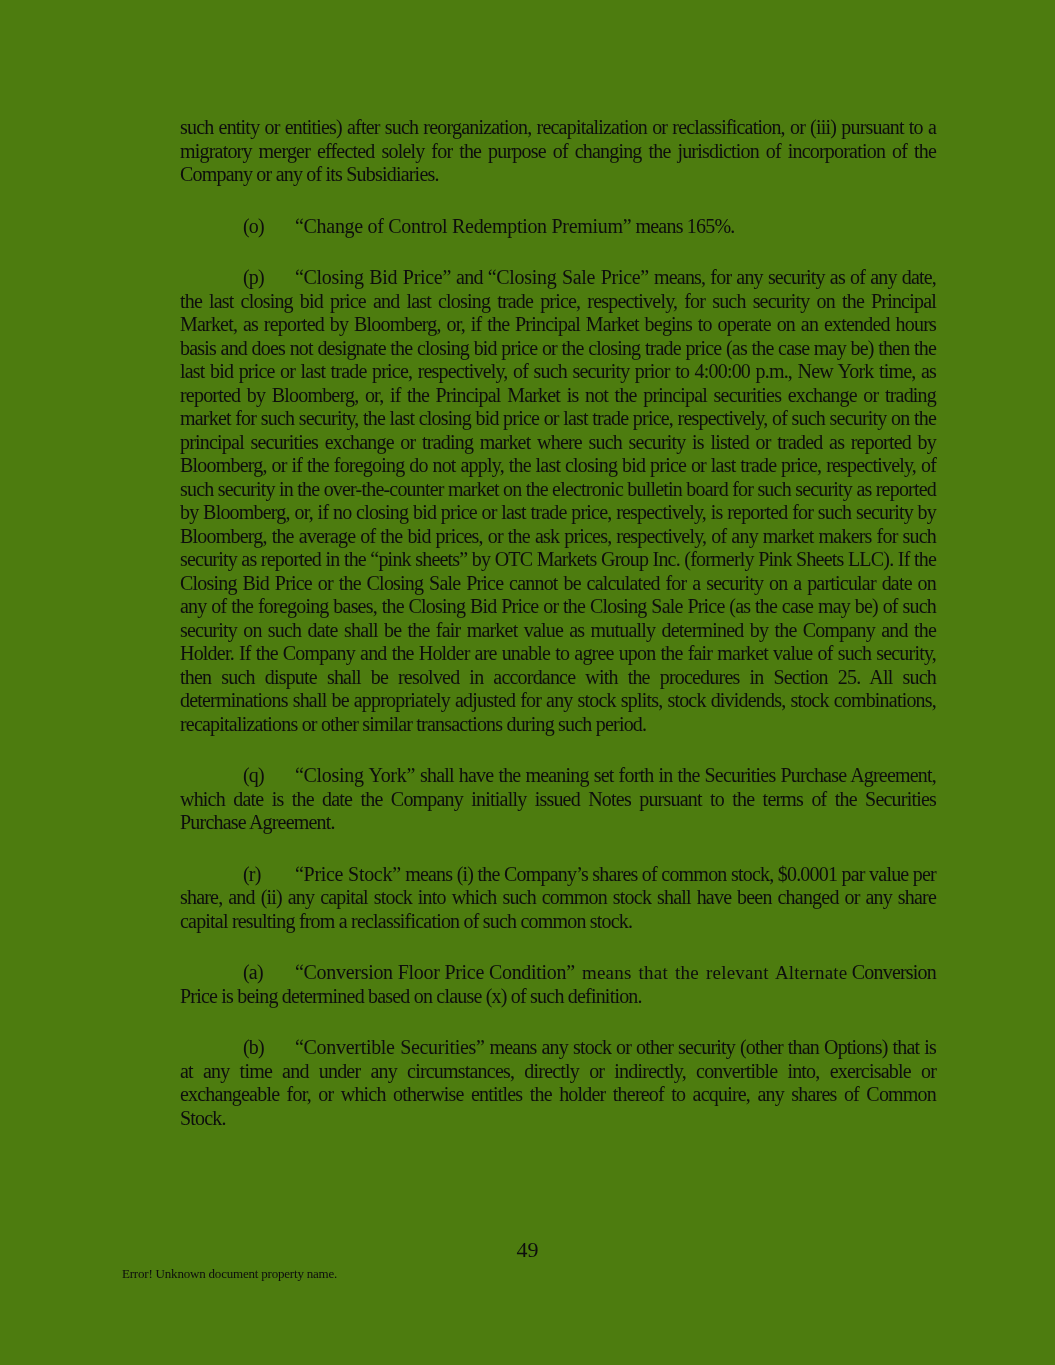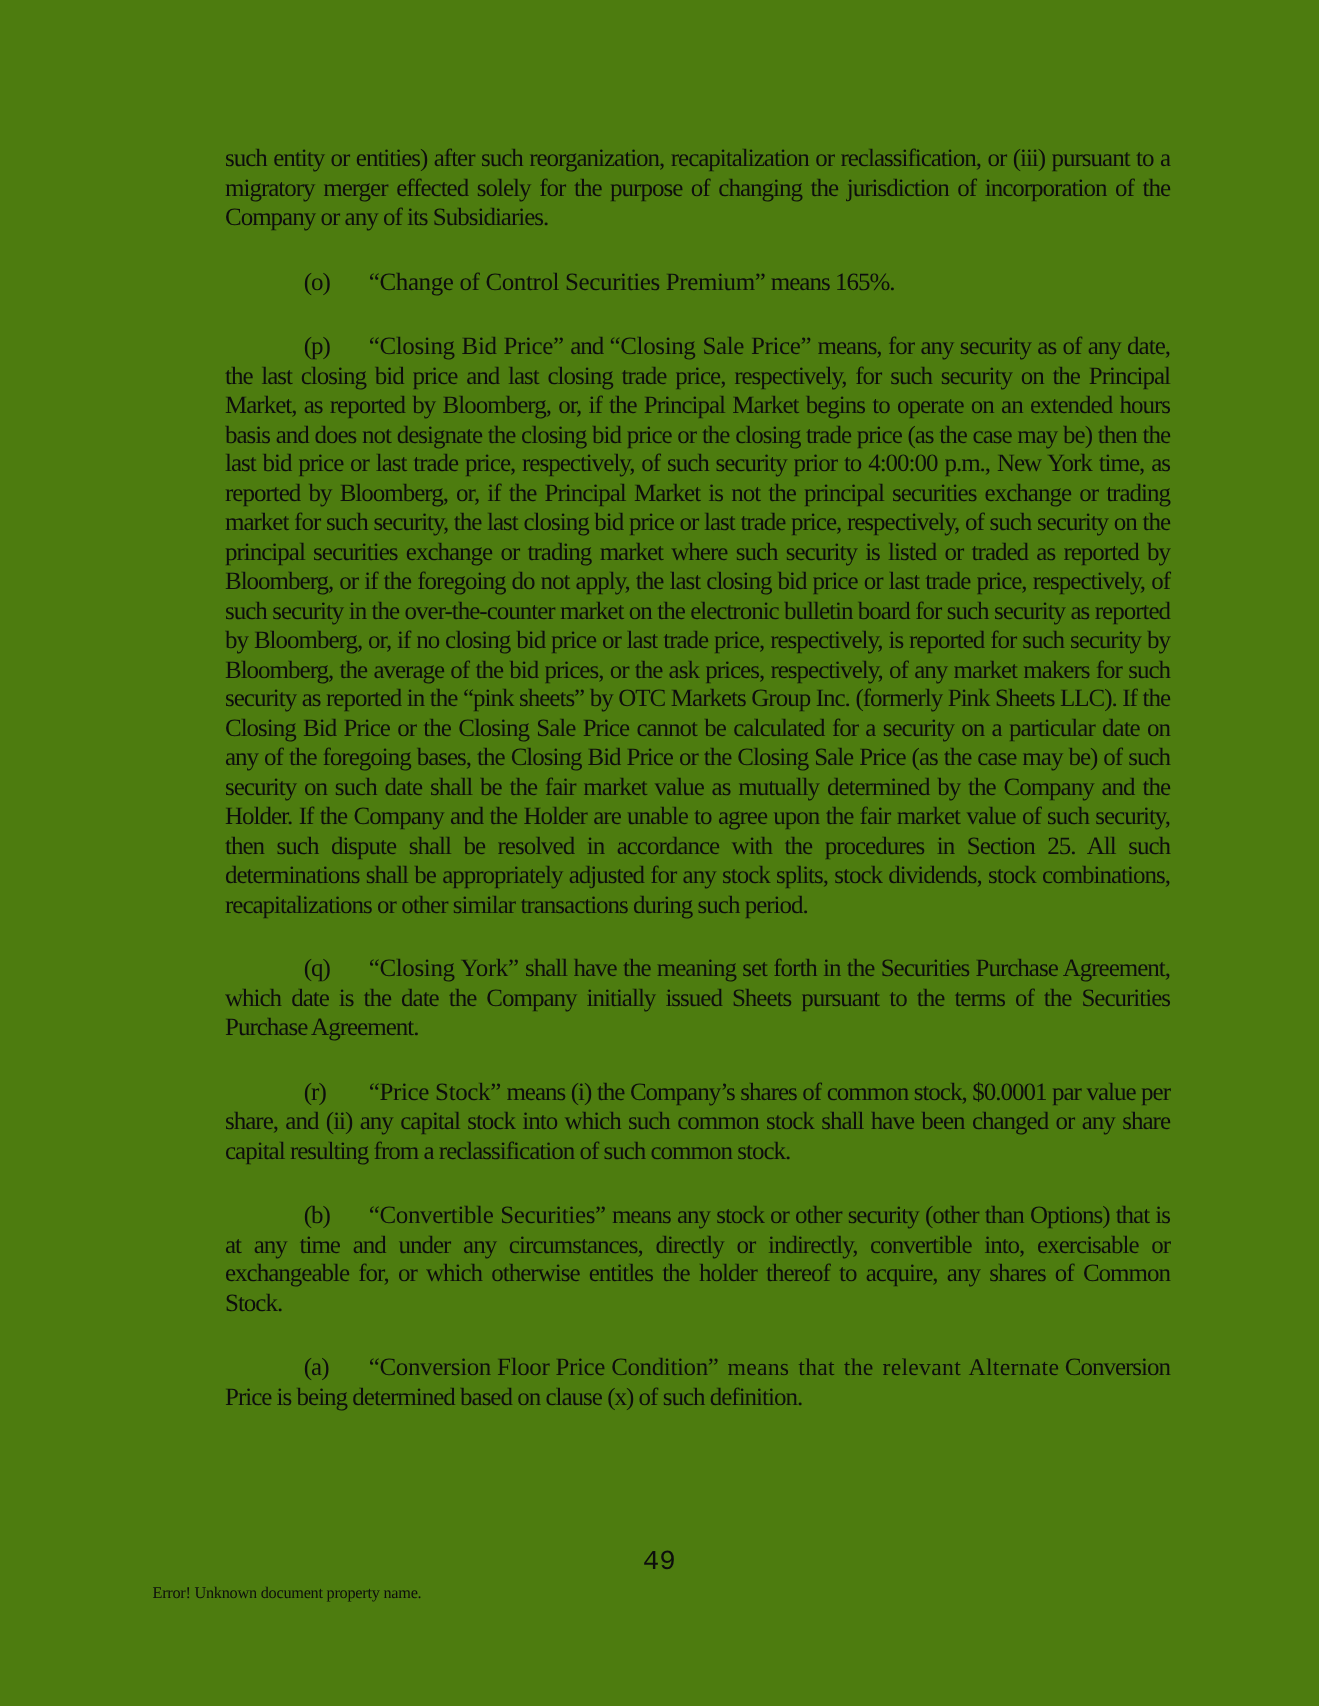--- a/index.html
+++ b/index.html
@@ -52,48 +52,47 @@
     word-spacing: 2px;
   }
   .page-number {
     position: absolute;
     top: 1237px;
     left: 0;
     width: 1055px;
     text-align: center;
     font-size: 22px;
     letter-spacing: 0;
-    font-family: Liberation Mono, monospace;
   }
   .footer-note {
     position: absolute;
     top: 1266px;
     left: 122px;
     font-size: 13px;
     letter-spacing: -0.2px;
   }
 </style>
 </head>
 <body>
 
 <div class="page">
   <div class="content">
 
     <p class="para cont">such entity or entities) after such reorganization, recapitalization or reclassification, or (iii) pursuant to a migratory merger effected solely for the purpose of changing the jurisdiction of incorporation of the Company or any of its Subsidiaries.</p>
 
-    <p class="para def"><span class="plabel">(o)</span><span class="term">“Change of Control Securities Premium”</span><span> means 165%.</span></p>
+    <p class="para def"><span class="plabel">(o)</span><span class="term">“Change of Control Redemption Premium”</span><span> means 165%.</span></p>
 
     <p class="para def"><span class="plabel">(p)</span><span class="term">“Closing Bid Price”</span><span> and </span><span class="term">“Closing Sale Price”</span><span> means, for any security as of any date, the last closing bid price and last closing trade price, respectively, for such security on the Principal Market, as reported by Bloomberg, or, if the Principal Market begins to operate on an extended hours basis and does not designate the closing bid price or the closing trade price (as the case may be) then the last bid price or last trade price, respectively, of such security prior to 4:00:00 p.m., New York time, as reported by Bloomberg, or, if the Principal Market is not the principal securities exchange or trading market for such security, the last closing bid price or last trade price, respectively, of such security on the principal securities exchange or trading market where such security is listed or traded as reported by Bloomberg, or if the foregoing do not apply, the last closing bid price or last trade price, respectively, of such security in the over-the-counter market on the electronic bulletin board for such security as reported by Bloomberg, or, if no closing bid price or last trade price, respectively, is reported for such security by Bloomberg, the average of the bid prices, or the ask prices, respectively, of any market makers for such security as reported in the “pink sheets” by OTC Markets Group Inc. (formerly Pink Sheets LLC).  If the Closing Bid Price or the Closing Sale Price cannot be calculated for a security on a particular date on any of the foregoing bases, the Closing Bid Price or the Closing Sale Price (as the case may be) of such security on such date shall be the fair market value as mutually determined by the Company and the Holder.  If the Company and the Holder are unable to agree upon the fair market value of such security, then such dispute shall be resolved in accordance with the procedures in Section 25. All such determinations shall be appropriately adjusted for any stock splits, stock dividends, stock combinations, recapitalizations or other similar transactions during such period.</span></p>
 
-    <p class="para def"><span class="plabel">(q)</span><span class="term">“Closing York”</span><span> shall have the meaning set forth in the Securities Purchase Agreement, which date is the date the Company initially issued Sheets pursuant to the terms of the Securities Purchase Agreement.</span></p>
+    <p class="para def"><span class="plabel">(q)</span><span class="term">“Closing York”</span><span> shall have the meaning set forth in the Securities Purchase Agreement, which date is the date the Company initially issued Notes pursuant to the terms of the Securities Purchase Agreement.</span></p>
 
     <p class="para def"><span class="plabel">(r)</span><span class="term">“Price Stock”</span><span> means (i) the Company’s shares of common stock, $0.0001 par value per share, and (ii) any capital stock into which such common stock shall have been changed or any share capital resulting from a reclassification of such common stock.</span></p>
 
+    <p class="para def"><span class="plabel">(a)</span><span class="term">“Conversion Floor Price Condition”</span><span class="altfont"> means that the relevant Alternate</span><span> Conversion Price is being determined based on clause (x) of such definition.</span></p>
+
     <p class="para def"><span class="plabel">(b)</span><span class="term">“Convertible Securities”</span><span> means any stock or other security (other than Options) that is at any time and under any circumstances, directly or indirectly, convertible into, exercisable or exchangeable for, or which otherwise entitles the holder thereof to acquire, any shares of Common Stock.</span></p>
-
-    <p class="para def"><span class="plabel">(a)</span><span class="term">“Conversion Floor Price Condition”</span><span class="altfont"> means that the relevant Alternate</span><span> Conversion Price is being determined based on clause (x) of such definition.</span></p>
 
   </div>
 
   <div class="page-number">49</div>
 
   <div class="footer-note">Error! Unknown document property name.</div>
 </div>
 
 </body></html>

